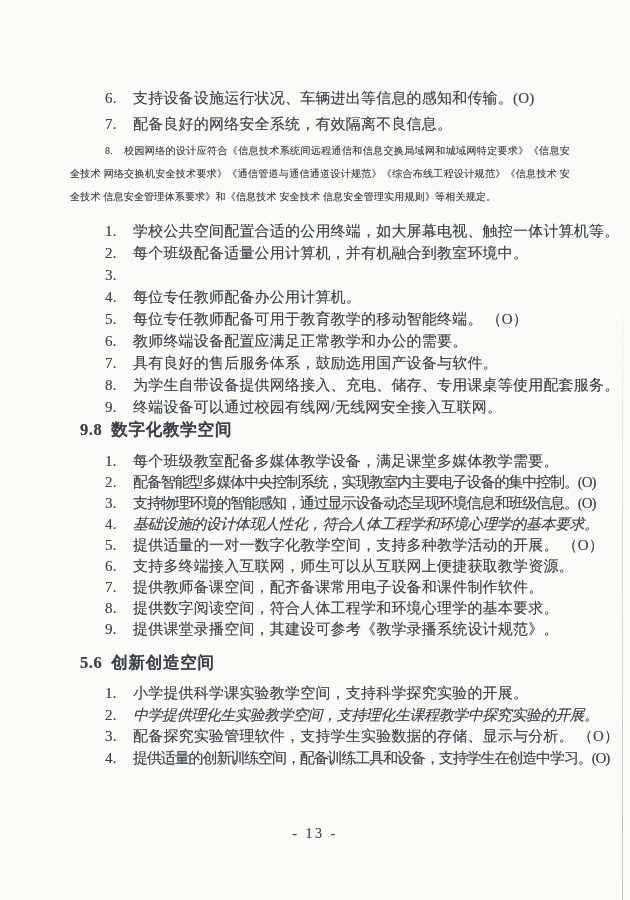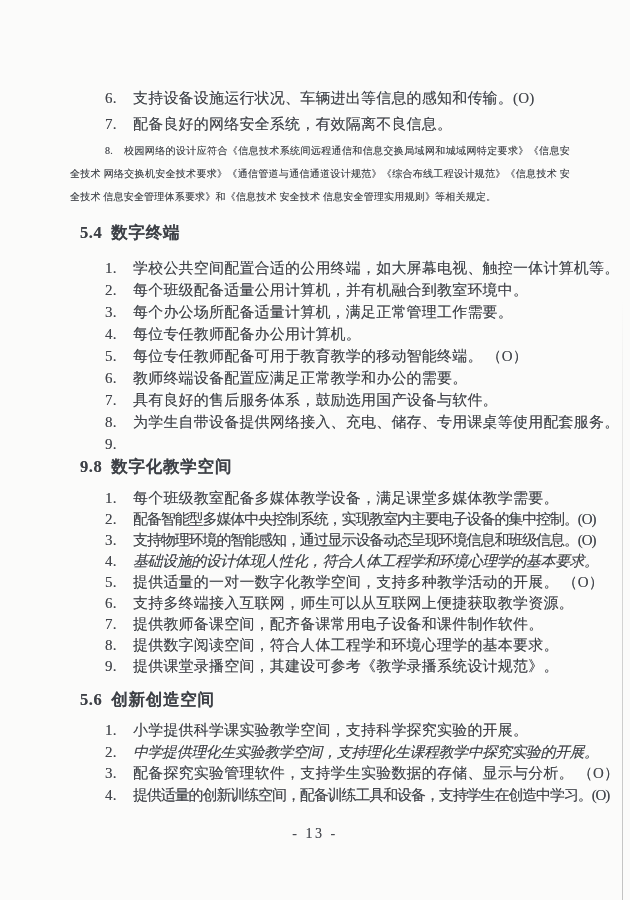--- a/index.html
+++ b/index.html
@@ -98,35 +98,31 @@
       <li class="item" style="margin-top:2px;">
         <span class="num">7.</span>
         <span class="txt">配备良好的网络安全系统，有效隔离不良信息。</span>
       </li>
     </ol>
     <p class="cont-para">
       <span class="num">8.</span><span class="txt">校园网络的设计应符合《信息技术系统间远程通信和信息交换局域网和城域网特定要求》《信息安全技术 网络交换机安全技术要求》《通信管道与通信通道设计规范》《综合布线工程设计规范》《信息技术 安全技术 信息安全管理体系要求》和《信息技术 安全技术 信息安全管理实用规则》等相关规定。</span>
     </p>
 
     <section>
-      <h2 class="sec-heading mt13">
-        <span class="sec-num">5.4</span><span class="sec-title">数字终端</span>
-      </h2>
       <ol class="item-list lh22 mt12">
         <li class="item">
           <span class="num">1.</span>
           <span class="txt">学校公共空间配置合适的公用终端，如大屏幕电视、触控一体计算机等。</span>
         </li>
         <li class="item">
           <span class="num">2.</span>
           <span class="txt">每个班级配备适量公用计算机，并有机融合到教室环境中。</span>
         </li>
         <li class="item">
           <span class="num">3.</span>
-          <span class="txt">每个办公场所配备适量计算机，满足正常管理工作需要。</span>
         </li>
         <li class="item">
           <span class="num">4.</span>
           <span class="txt">每位专任教师配备办公用计算机。</span>
         </li>
         <li class="item">
           <span class="num">5.</span>
           <span class="txt">每位专任教师配备可用于教育教学的移动智能终端。 （O）</span>
         </li>
         <li class="item">
@@ -136,20 +132,21 @@
         <li class="item">
           <span class="num">7.</span>
           <span class="txt">具有良好的售后服务体系，鼓励选用国产设备与软件。</span>
         </li>
         <li class="item">
           <span class="num">8.</span>
           <span class="txt">为学生自带设备提供网络接入、充电、储存、专用课桌等使用配套服务。</span>
         </li>
         <li class="item">
           <span class="num">9.</span>
+          <span class="txt">终端设备可以通过校园有线网/无线网安全接入互联网。</span>
         </li>
       </ol>
     </section>
 
     <section>
       <h2 class="sec-heading mt0">
         <span class="sec-num">9.8</span><span class="sec-title">数字化教学空间</span>
       </h2>
       <ol class="item-list lh21 mt9">
         <li class="item">

